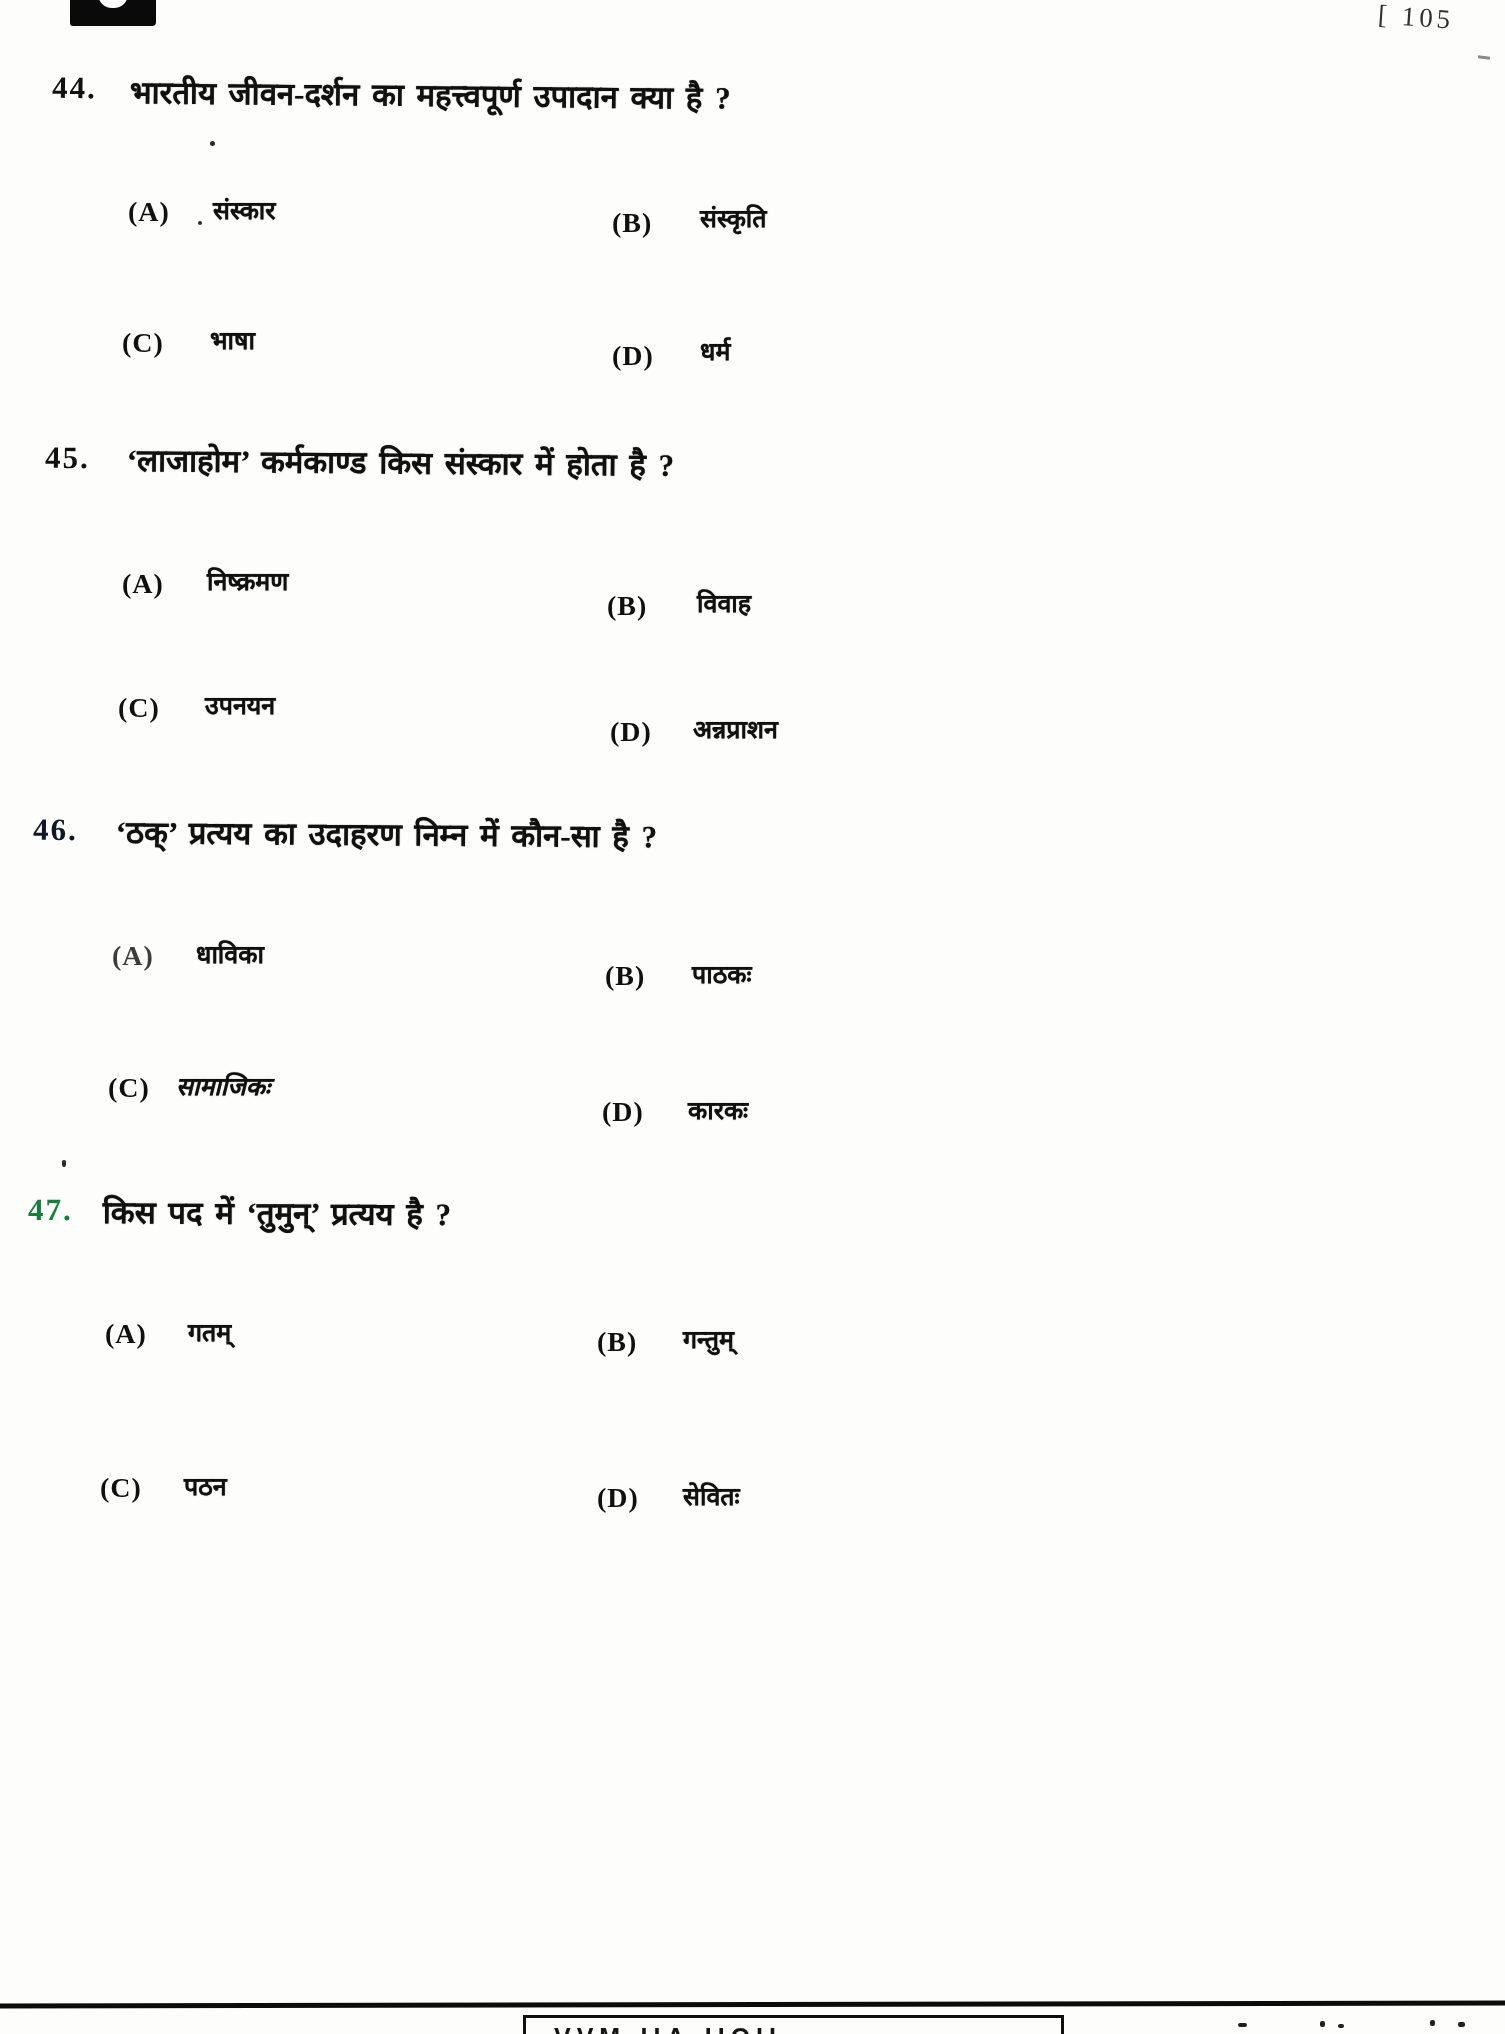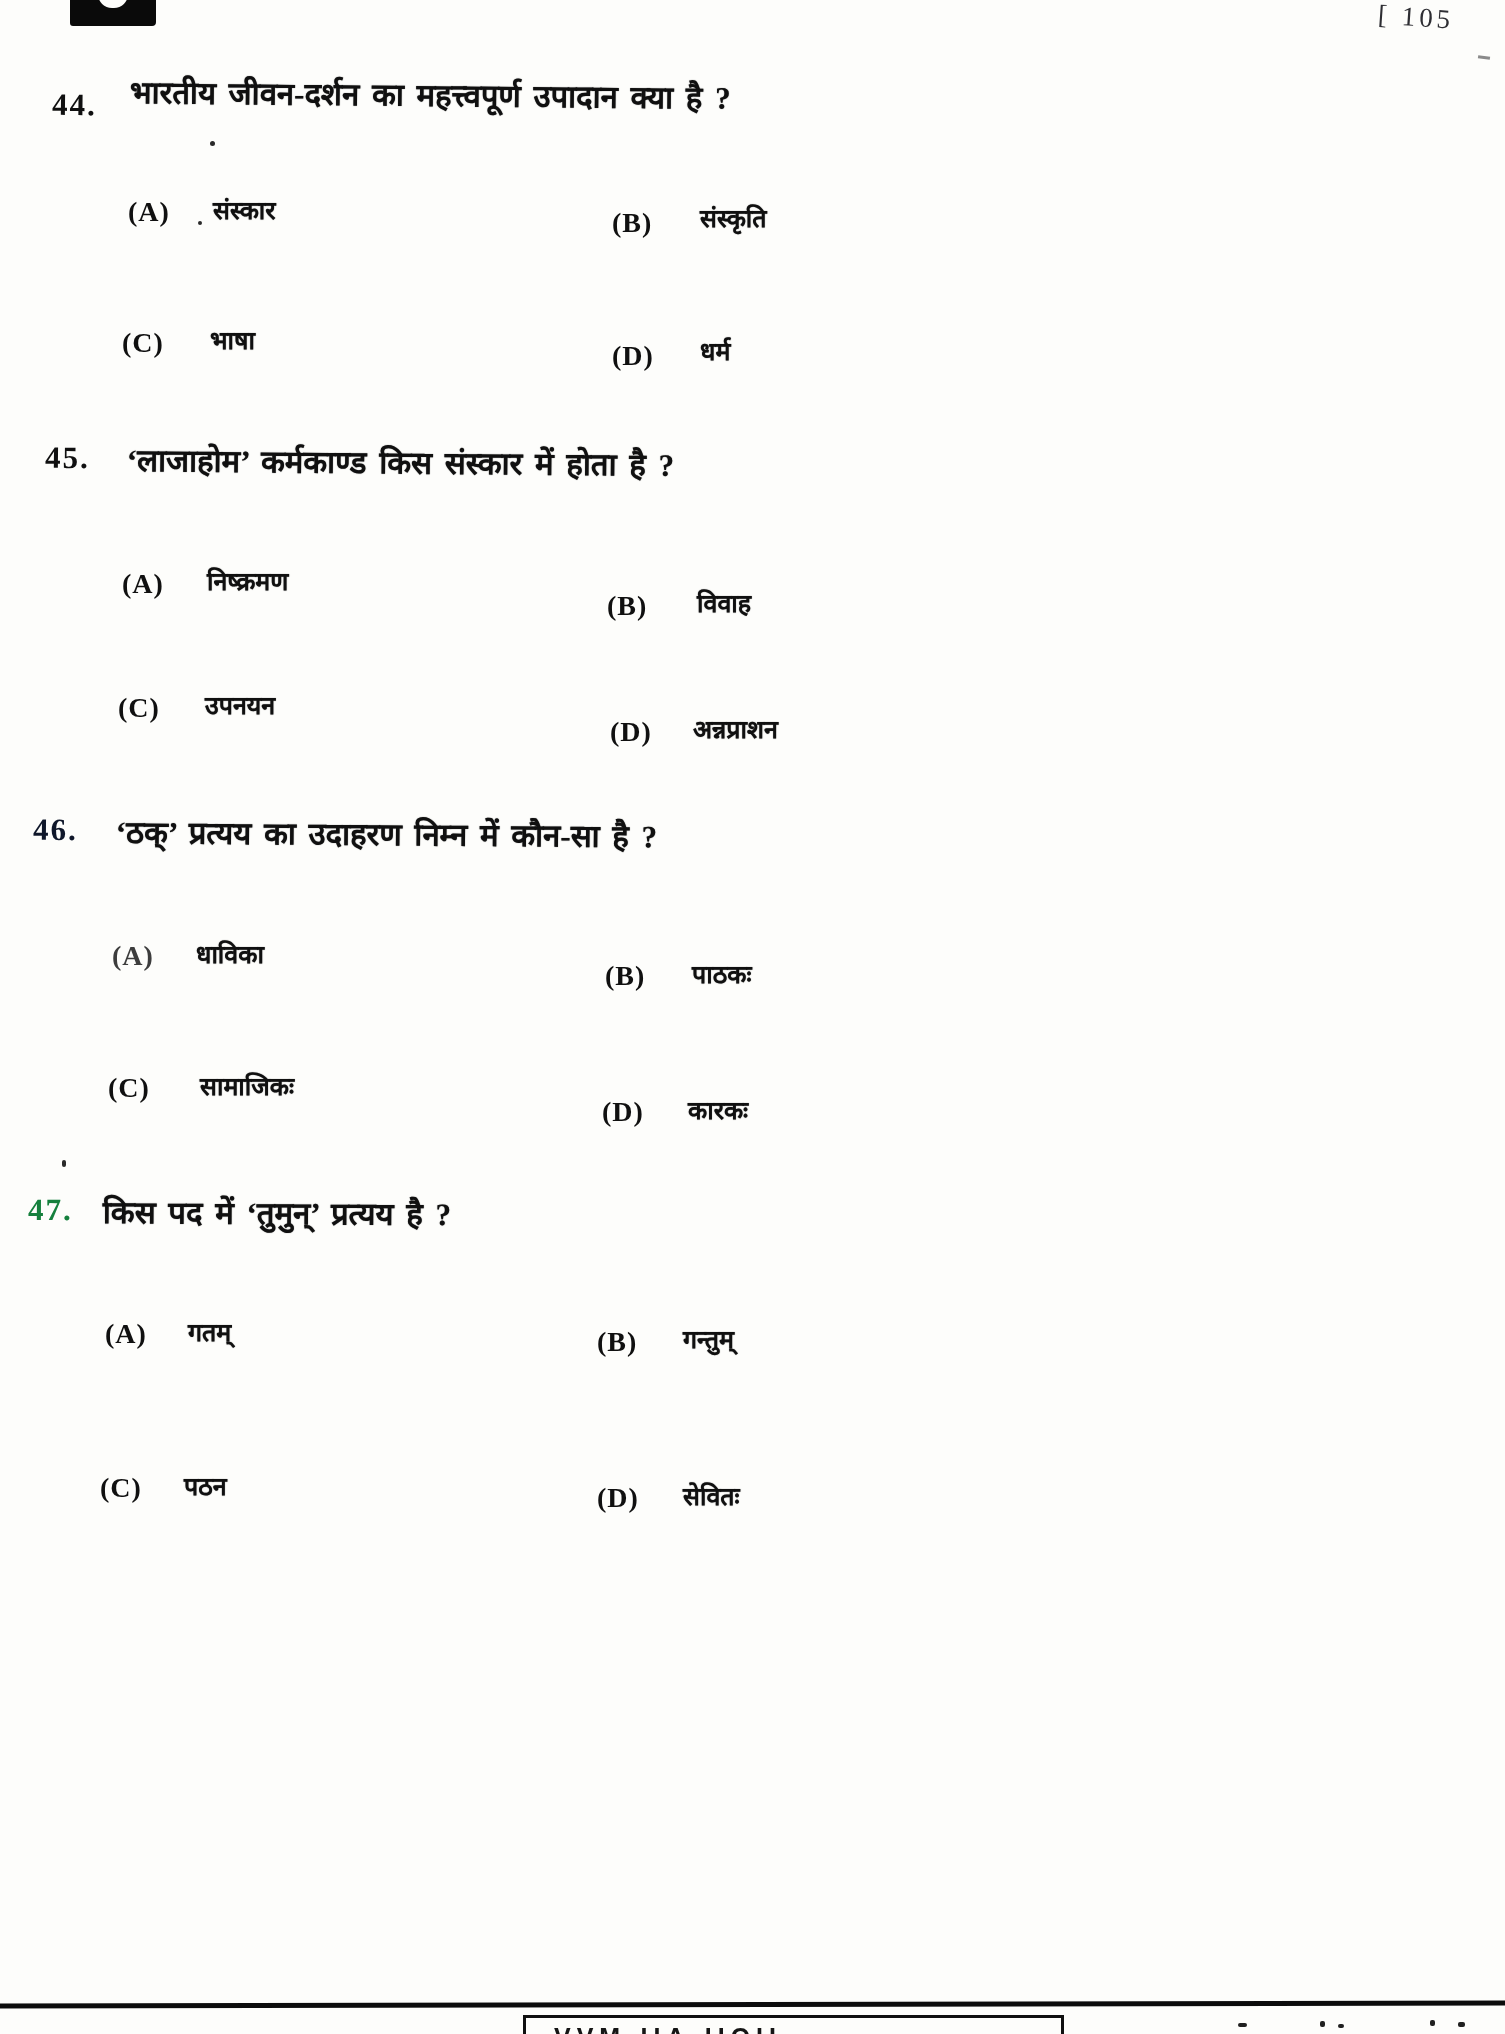--- a/index.html
+++ b/index.html
@@ -32,21 +32,21 @@
 </style>
 </head>
 <body>
 
 <div class="abs blob"></div>
 <div class="abs blob-notch"></div>
 <div class="abs pagenum">[ 105</div>
 <div class="abs pagenum-dash"></div>
 
 <div>
-  <span class="abs qnum" style="left:52px;top:70px;transform:rotate(0.6deg);margin-top:17px;">44.</span>
+  <span class="abs qnum" style="left:52px;top:70px;transform:rotate(0.6deg);">44.</span>
   <span class="abs qtext" style="left:130px;top:70px;transform:rotate(0.55deg);transform-origin:left top;">भारतीय जीवन-दर्शन का महत्त्वपूर्ण उपादान क्या है ?</span>
   <span class="abs dot" style="left:210px;top:141px;"></span>
   <span class="abs optlabel" style="left:128px;top:196px;">(A)</span>
   <span class="abs dot" style="left:198px;top:221px;width:4px;height:4px;"></span>
   <span class="abs opttext" style="left:213px;top:192px;">संस्कार</span>
   <span class="abs optlabel" style="left:612px;top:207px;">(B)</span>
   <span class="abs opttext" style="left:700px;top:200px;">संस्कृति</span>
   <span class="abs optlabel" style="left:122px;top:327px;">(C)</span>
   <span class="abs opttext" style="left:210px;top:322px;">भाषा</span>
   <span class="abs optlabel" style="left:612px;top:340px;">(D)</span>
@@ -67,21 +67,21 @@
 </div>
 
 <div>
   <span class="abs qnum" style="left:33px;top:812px;color:#0f172a;transform:rotate(0.4deg);">46.</span>
   <span class="abs qtext" style="left:116px;top:810px;transform:rotate(0.45deg);transform-origin:left top;">‘ठक्’ प्रत्यय का उदाहरण निम्न में कौन-सा है ?</span>
   <span class="abs optlabel" style="left:112px;top:940px;color:#3d3d3d;">(A)</span>
   <span class="abs opttext" style="left:196px;top:936px;">धाविका</span>
   <span class="abs optlabel" style="left:605px;top:960px;">(B)</span>
   <span class="abs opttext" style="left:692px;top:956px;">पाठकः</span>
   <span class="abs optlabel" style="left:108px;top:1072px;">(C)</span>
-  <span class="abs opttext" style="left:200px;top:1068px;">सामाजिकः</span>
+  <span class="abs opttext" style="left:176px;top:1068px;font-style:italic;">सामाजिकः</span>
   <span class="abs optlabel" style="left:602px;top:1096px;">(D)</span>
   <span class="abs opttext" style="left:688px;top:1092px;">कारकः</span>
 </div>
 
 <div>
   <span class="abs dot" style="left:62px;top:1160px;width:4px;height:7px;border-radius:2px;"></span>
   <span class="abs qnum" style="left:28px;top:1192px;color:#15803d;transform:rotate(0.3deg);">47.</span>
   <span class="abs qtext" style="left:103px;top:1190px;transform:rotate(0.35deg);transform-origin:left top;">किस पद में ‘तुमुन्’ प्रत्यय है ?</span>
   <span class="abs optlabel" style="left:105px;top:1318px;">(A)</span>
   <span class="abs opttext" style="left:188px;top:1314px;">गतम्</span>

